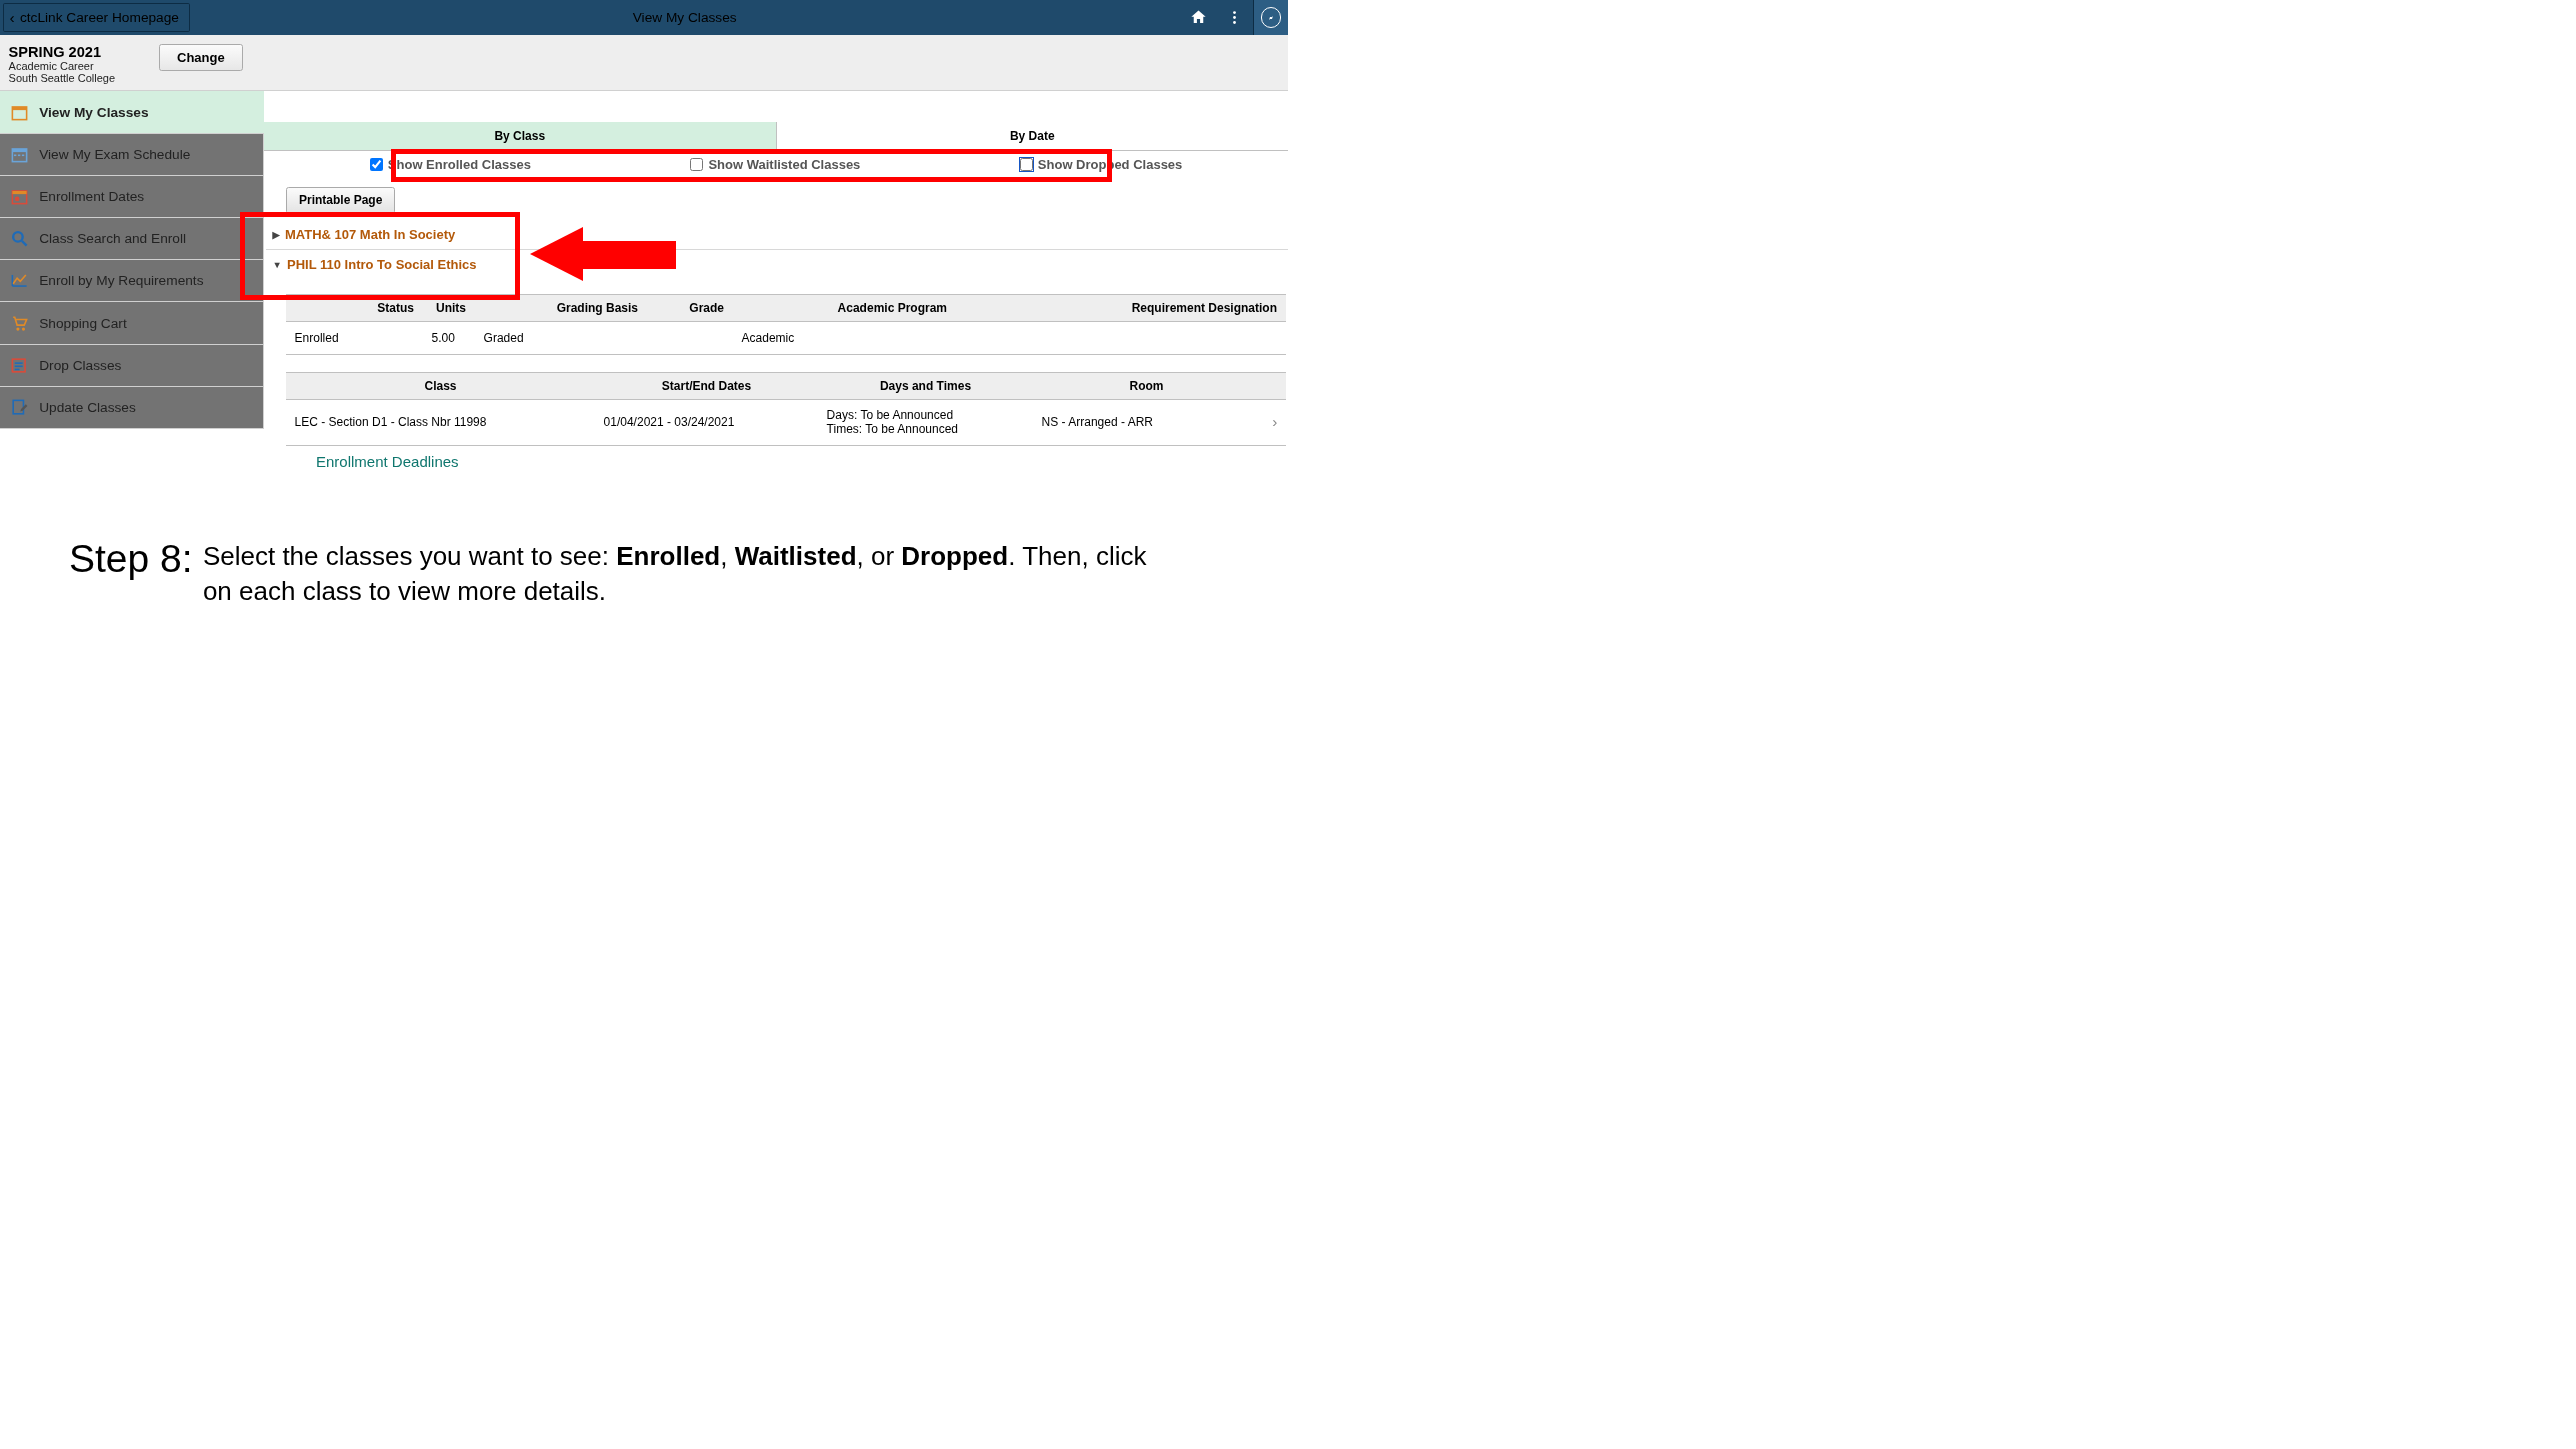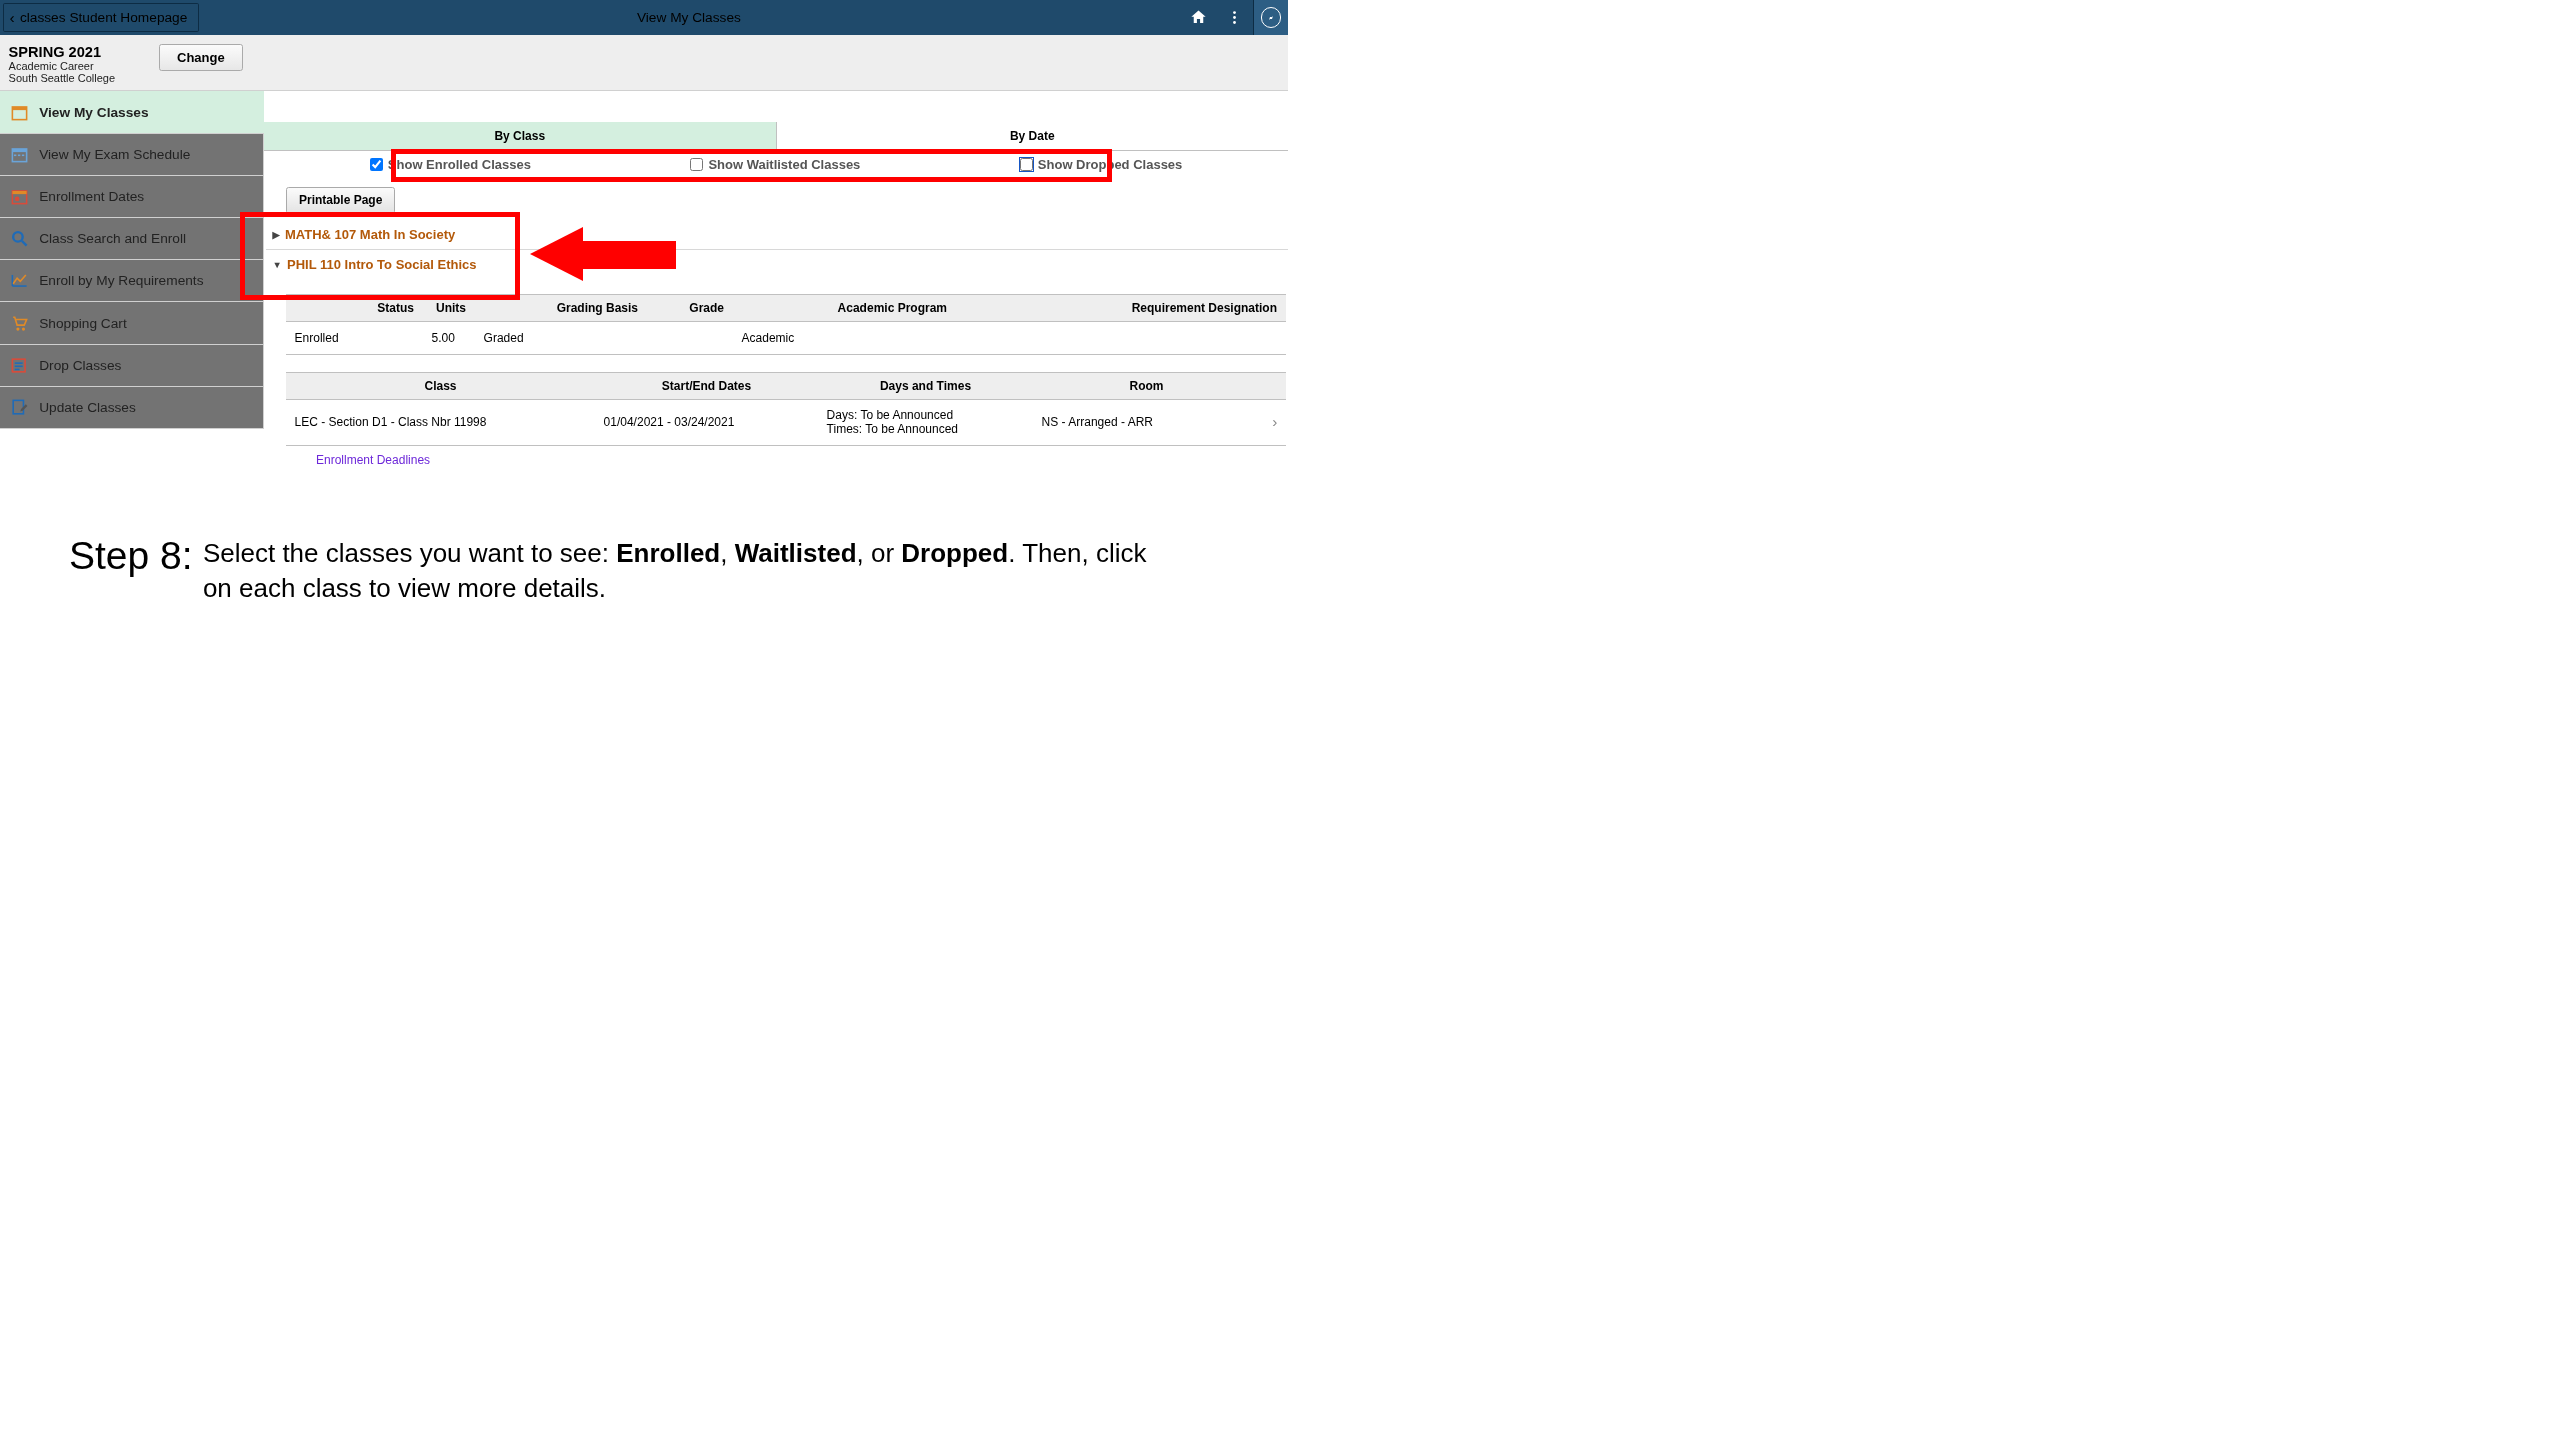--- a/index.html
+++ b/index.html
@@ -219,22 +219,22 @@
     background:#eee;
     border-top:0.9px solid #c0c0c0;
     border-bottom:0.9px solid #c0c0c0;
     padding:6px 6px;
     font-weight:bold;
   }
   .schedule-table td { padding:8.6px 8.6px; border-bottom:0.9px solid #c0c0c0;}
   .schedule-row { cursor:pointer; }
   .row-chevron { text-align:right; color:#888; font-size:15.5px;}
   .deadlines-link {
-    color:#6d28d9;
-    font-size:12px;
+    color:#0f766e;
+    font-size:15px;
     margin: 6.9px 0 0 52px;
     display:inline-block;
     cursor:pointer;
   }
   
   .red-arrow {
     position:absolute;
     width: 146px;
     height: 55px;
   }
@@ -271,21 +271,21 @@
     max-width: 945px;
   }
   .caption-text .b { font-weight:600; }
 </style>
 </head>
 <body>
 
 <div class="banner-wrapper">
   <div class="banner-back">
     <span class="chev">‹</span>
-    <span>classes Student Homepage</span>
+    <span>ctcLink Career Homepage</span>
   </div>
   <div class="banner-main">
     <span>View My Classes</span>
   </div>
   <div class="banner-right">
     <div class="banner-icon">
       <svg viewBox="0 0 24 24" width="19" height="19" fill="#fff">
           <path d="M12 3l9 8h-3v8h-4v-5h-4v5H6v-8H3z"></path>
         </svg>
     </div>

